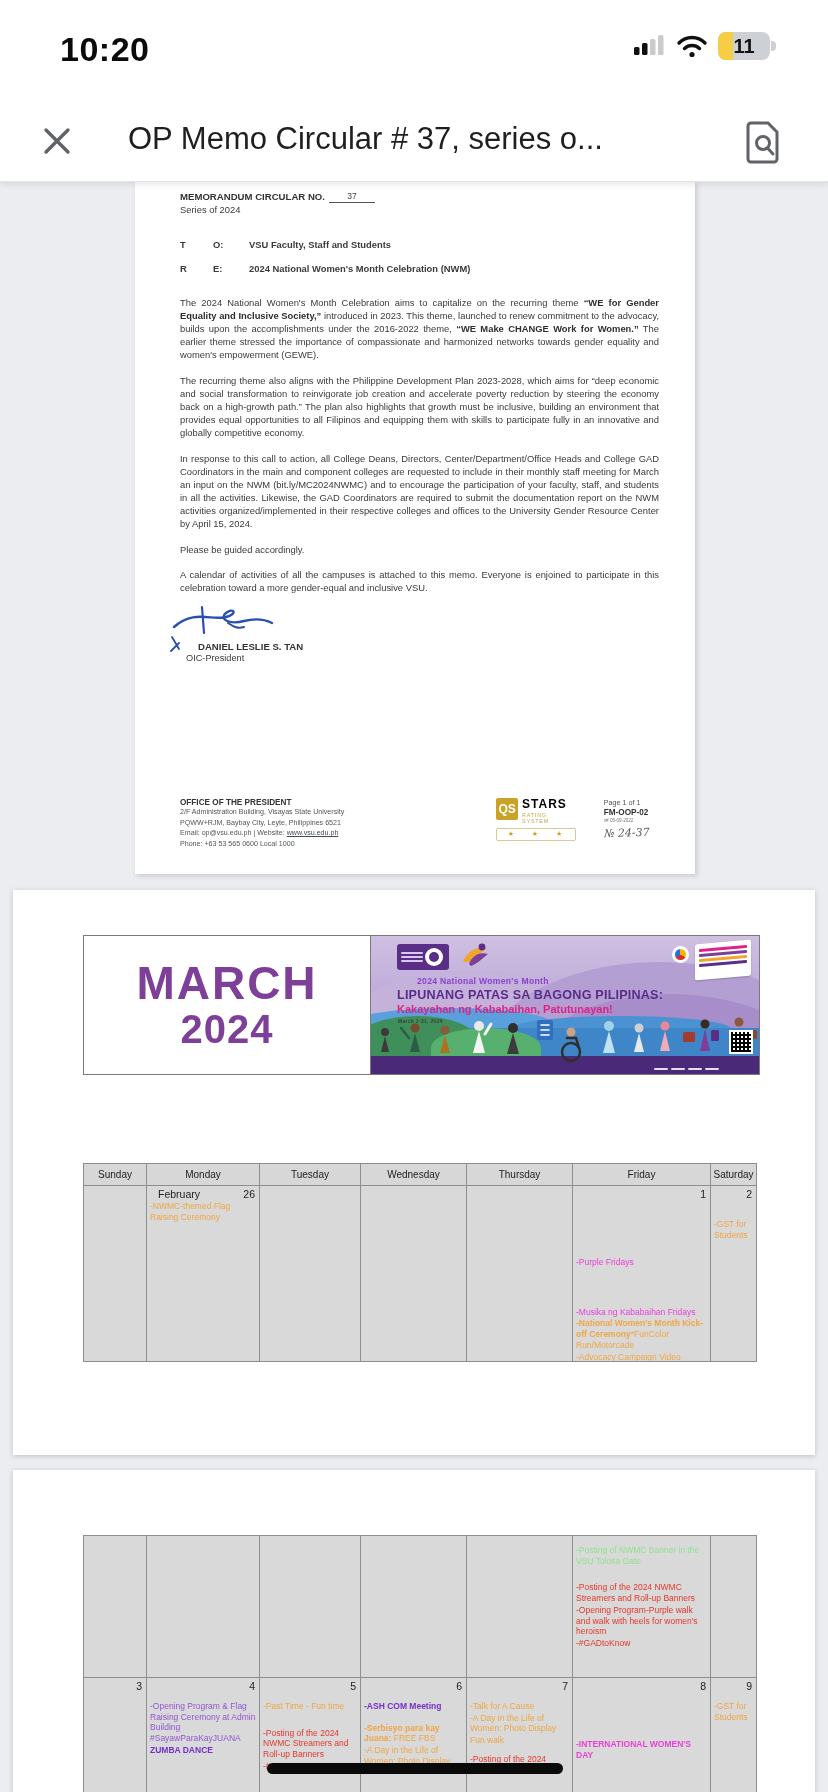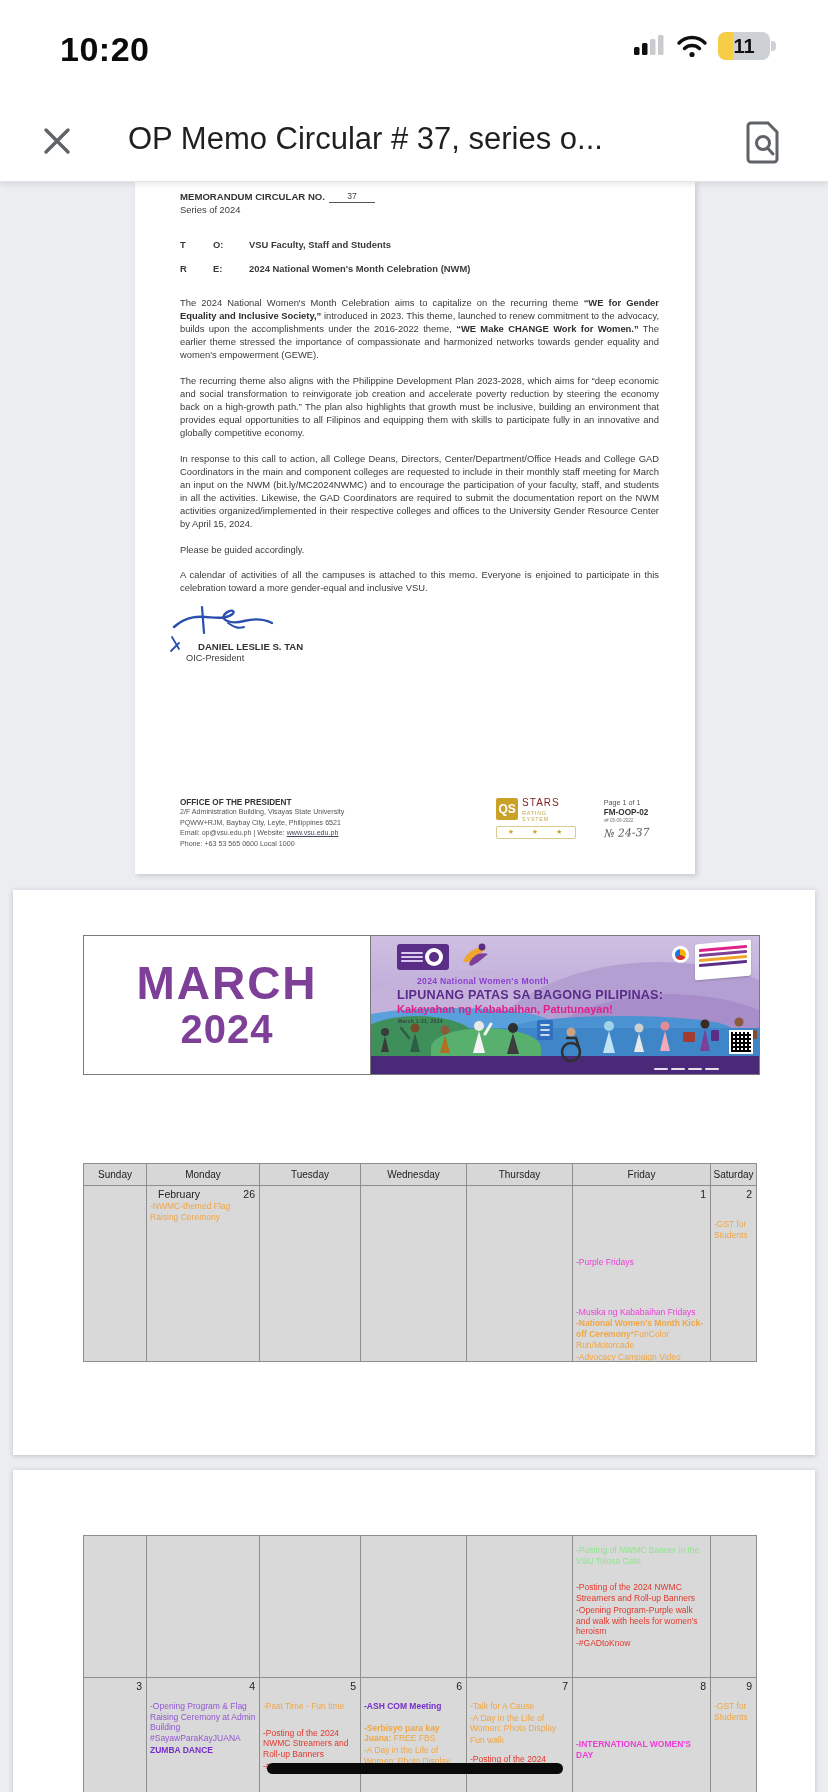--- a/index.html
+++ b/index.html
@@ -51,21 +51,21 @@
   
   .m-footer { position:absolute; left:45px; right:20px; top:616px; display:flex; align-items:flex-start; }
   .mf-left { width:255px; }
   .mf-office { font-size:8.2px; font-weight:bold; color:#333; }
   .mf-line { font-size:7.1px; color:#555; line-height:1.5; }
   .mf-link { text-decoration:underline; color:#44485c; }
   .qs { margin-left:105px; width:96px; }
   .qs-top { display:flex; align-items:flex-start; }
   .qs-box { width:22px; height:22px; background:#c9a227; color:#fff; font-weight:bold; font-size:12px; text-align:center; line-height:22px; border-radius:2px; }
   .qs-word { margin-left:4px; }
-  .qs-stars { font-size:10px; font-weight:normal; color:#7f1d1d; letter-spacing:1px; line-height:1; }
+  .qs-stars { font-size:12px; font-weight:bold; color:#000000; letter-spacing:1px; line-height:1; }
   .qs-sub { font-size:5.4px; color:#c0a84e; letter-spacing:.8px; margin-top:2px; }
   .qs-strip { margin-top:4px; border:1px solid #d8c98e; border-radius:2px; text-align:center; font-size:7px; color:#c9a227; letter-spacing:8px; padding:1px 0 2px 6px; }
   .pginfo { margin-left:28px; width:86px; }
   .pg-page { font-size:7.2px; color:#555; }
   .pg-code { font-size:8.2px; font-weight:bold; color:#333; margin-top:1px; }
   .pg-ver { font-size:4.6px; color:#777; margin-top:1px; }
   .pg-num { font-size:11px; color:#55585f; margin-top:3px; font-family:"DejaVu Serif", serif; font-style:italic; transform:rotate(-2deg); }
   
   .banner-box { position:absolute; left:70px; top:45px; width:677px; height:140px; border:1px solid #7a7a7a; display:flex; background:#fff; }
   .banner-left { width:287px; border-right:1px solid #7a7a7a; display:flex; flex-direction:column; align-items:center; justify-content:center; }

